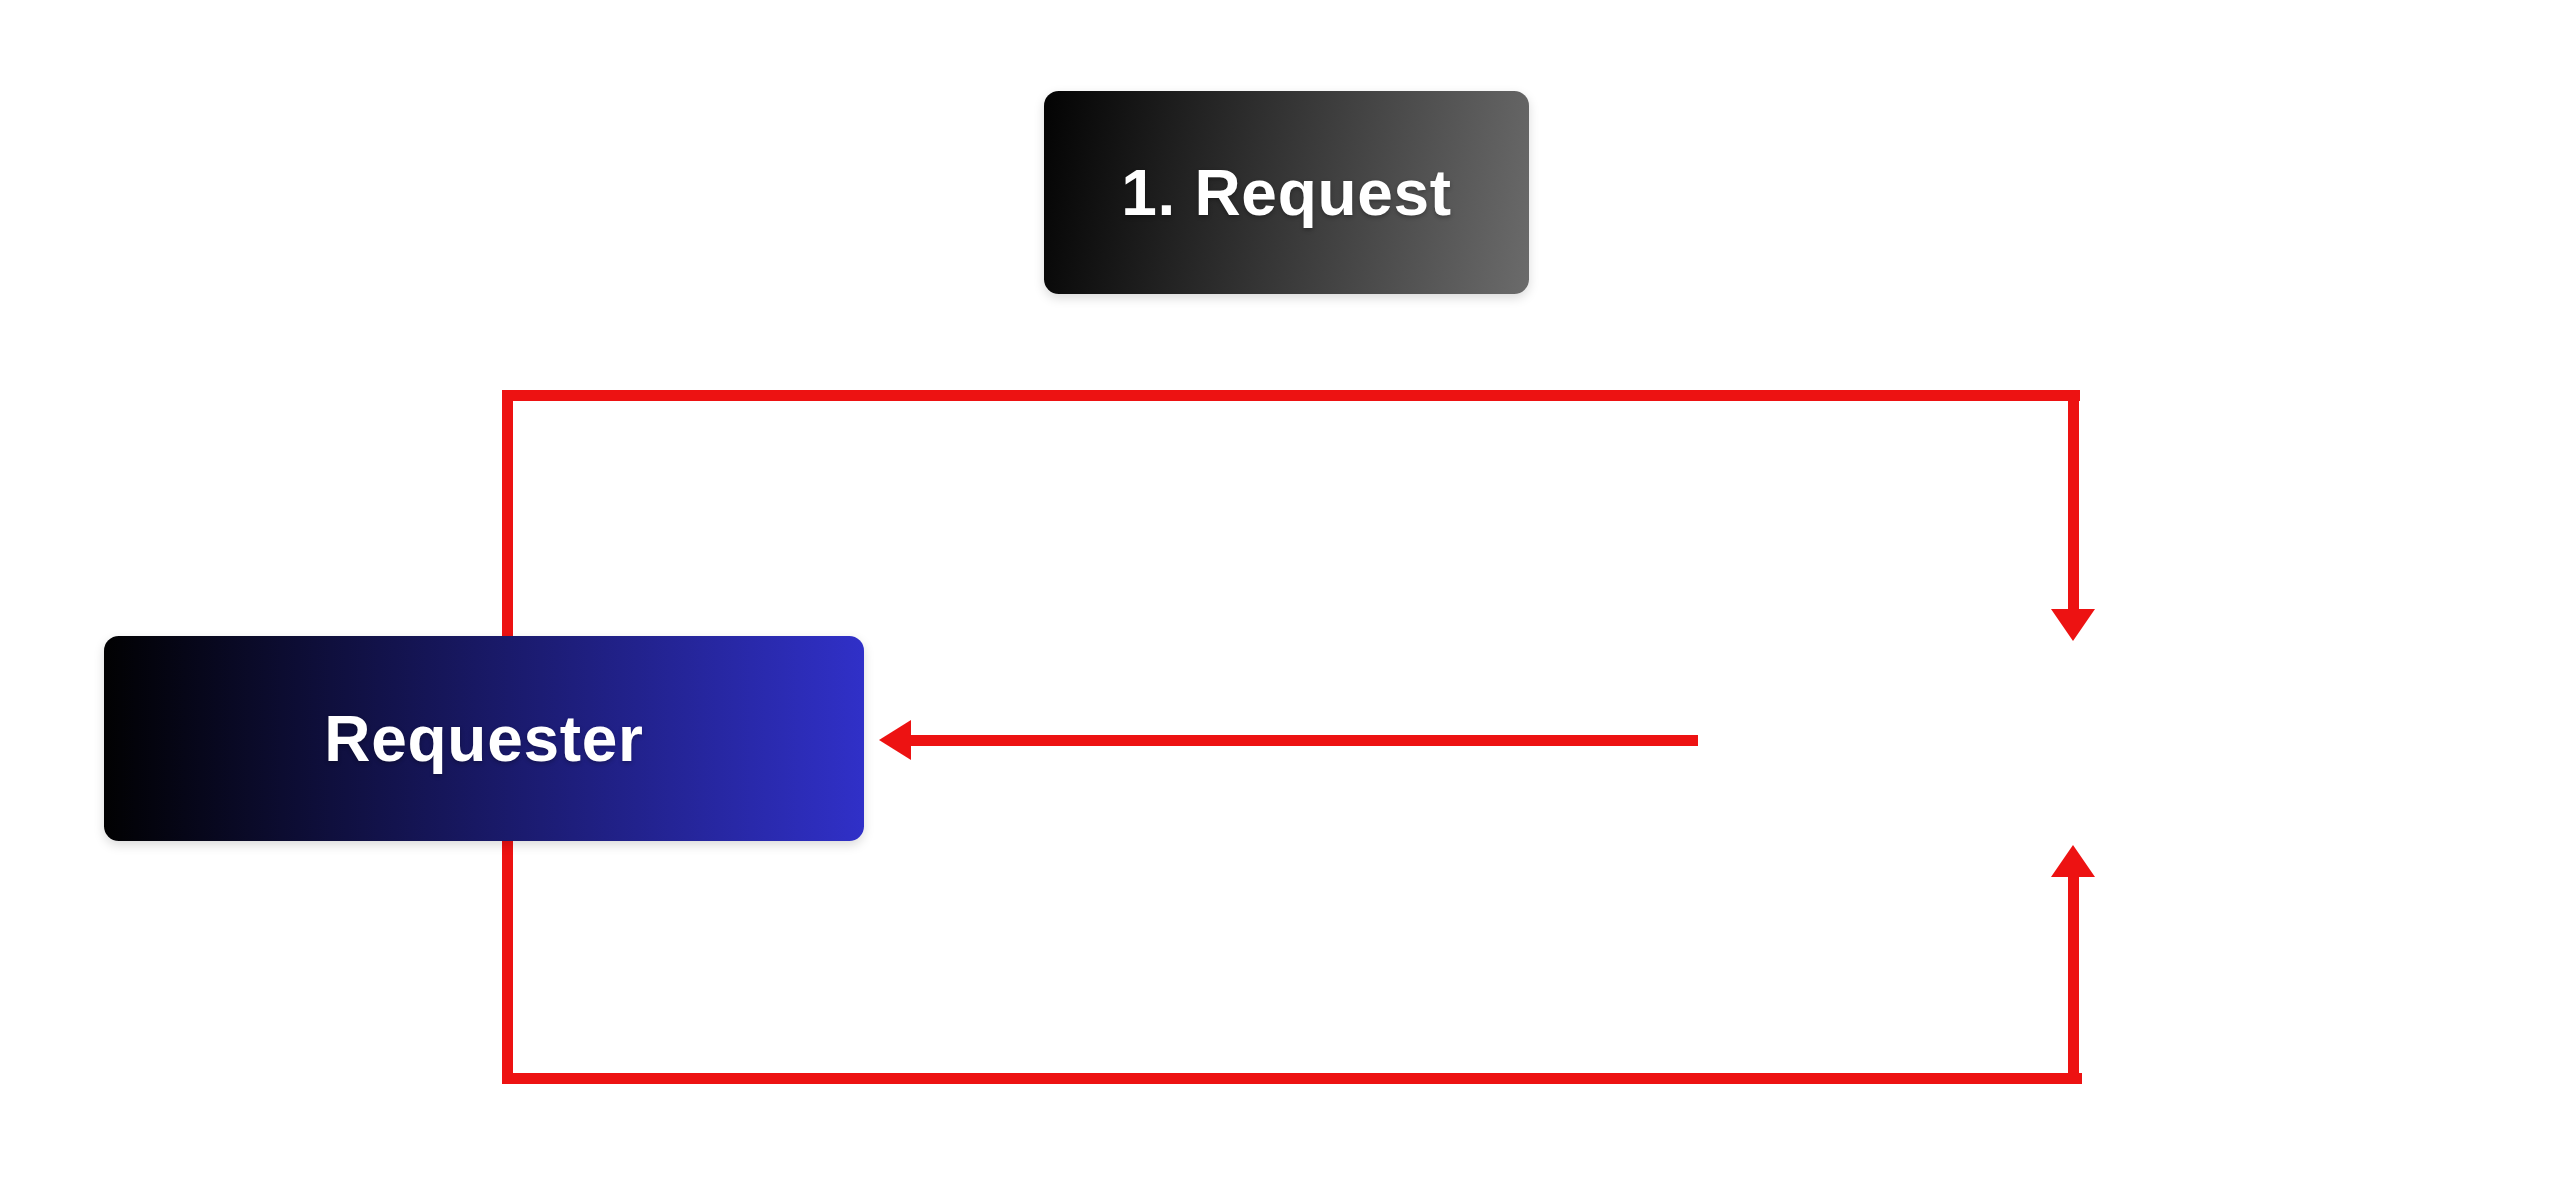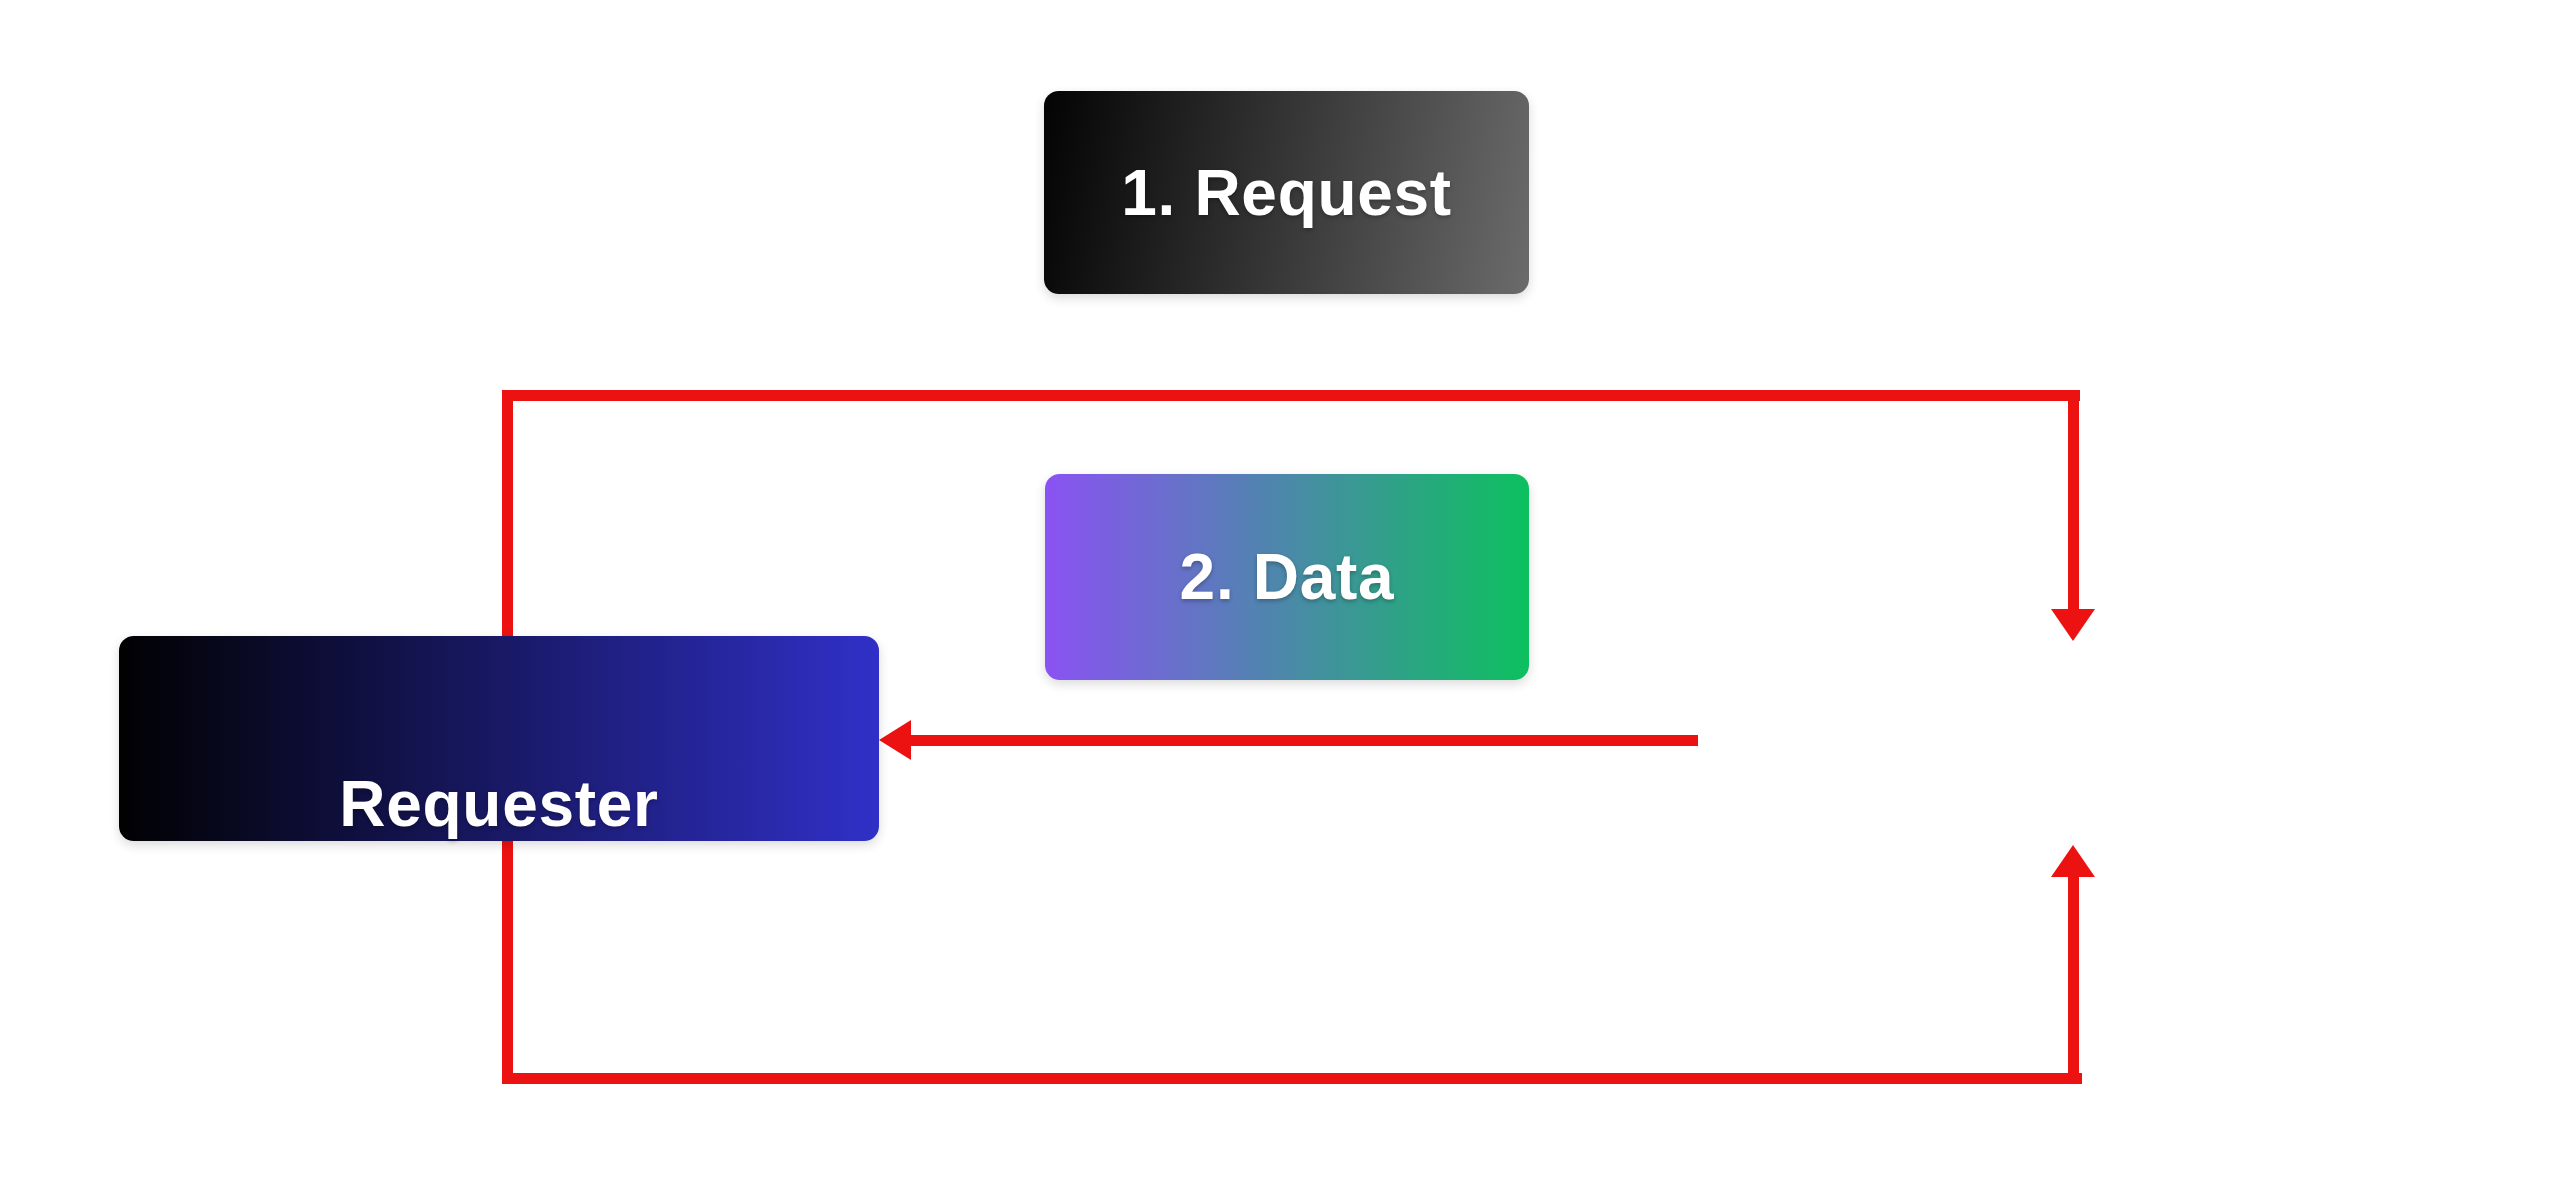--- a/index.html
+++ b/index.html
@@ -83,25 +83,24 @@
       var(--data-gradient-start, #8a52f3),
       var(--data-gradient-end, #0cc05e));
   }
   .node-acknowledgment {
     left: 933px; top: 823px; width: 705px; height: 209px;
     background: linear-gradient(90deg,
       var(--ack-gradient-start, #2149c4),
       var(--ack-gradient-end, #c97bef));
   }
   .node-requester {
-    left: 119px; top: 636px; width: 760px; height: 205px;
+    left: 104px; top: 636px; width: 760px; height: 205px;
     background: linear-gradient(90deg,
       var(--requester-gradient-start, #010102),
       var(--requester-gradient-end, #3030c8));
-    align-items: flex-end;
   }
   .node-transmitter {
     left: 1696px; top: 641px; width: 759px; height: 204px;
     background: linear-gradient(90deg,
       var(--transmitter-gradient-start, #0b0800),
       var(--transmitter-gradient-end, #cf9b1d));
   }
 </style>
 </head>
 <body>
@@ -116,23 +115,20 @@
   <div class="flow-line line-mid-h"></div>
 
   <div class="arrowhead arrow-down"></div>
   <div class="arrowhead arrow-up"></div>
   <div class="arrowhead arrow-left"></div>
 
   <div class="node node-request">
     <span>1. Request</span>
   </div>
 
-  <div class="node node-data">
-    <span>2. Data</span>
-  </div>
 
 
   <div class="node node-requester">
     <span>Requester</span>
   </div>
 
 
 </div>
 
 

